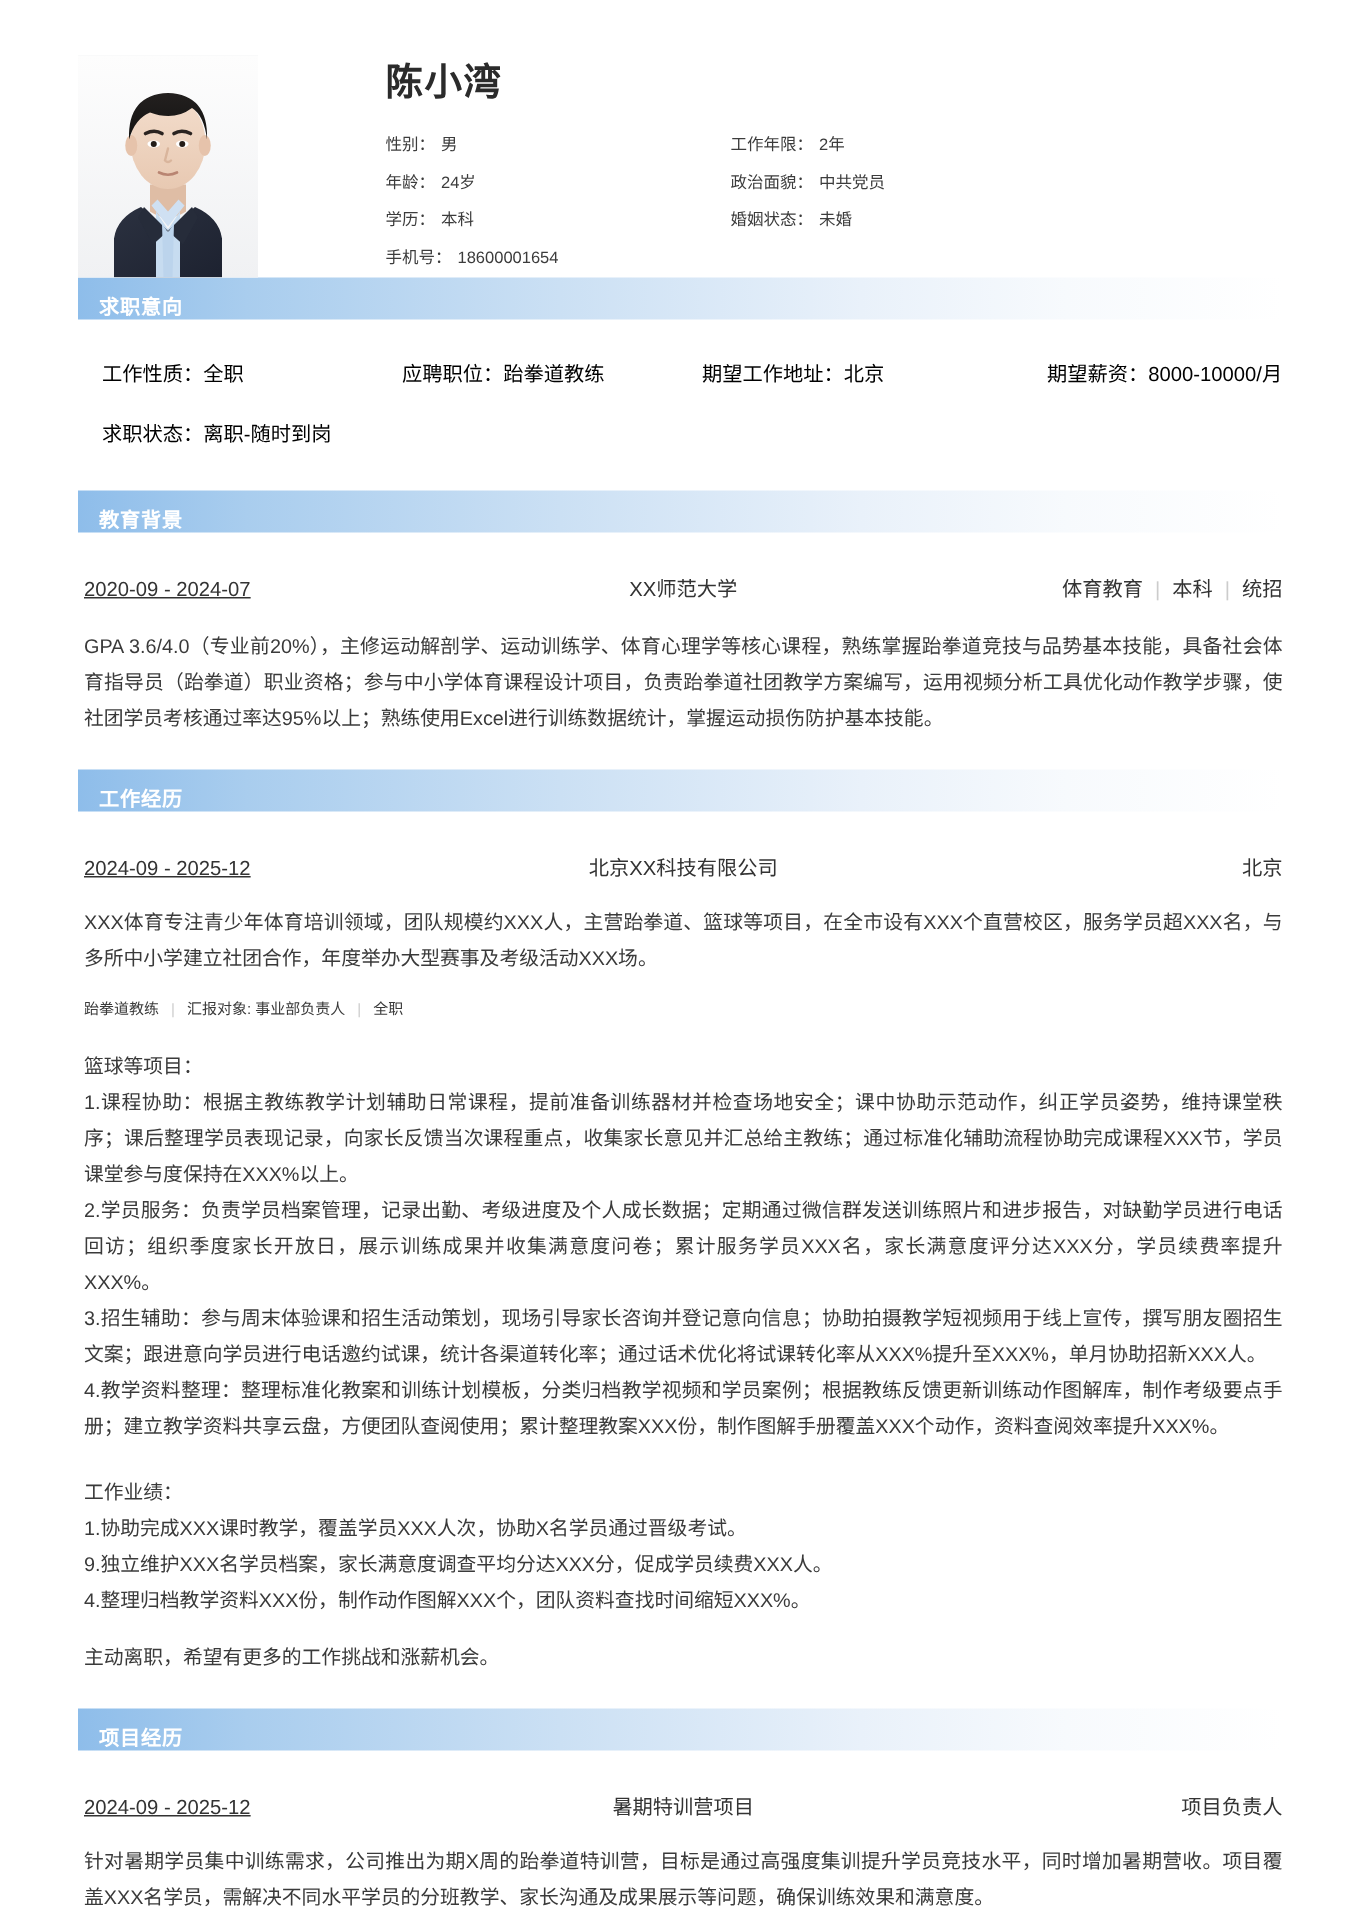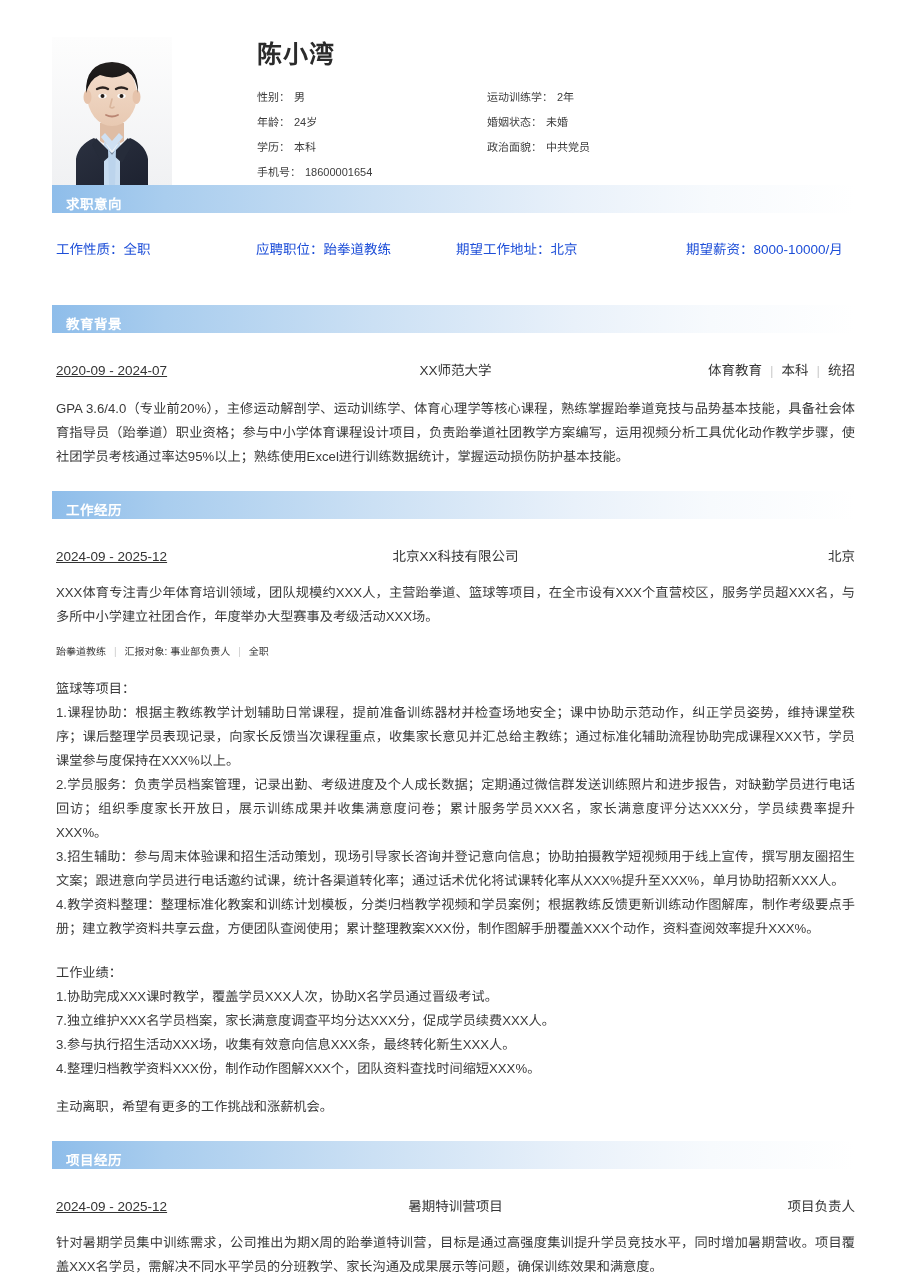--- a/index.html
+++ b/index.html
@@ -93,22 +93,23 @@
     color: #ffffff;
     letter-spacing: 0.5px;
   }
 
   
   .block { padding: 0 45px 0 56px; }
 
   .intent-row {
     display: flex;
     font-size: 13.5px;
-    color: #1d4ed8;
+    color: #000000;
     line-height: 22px;
+    margin-left: 12px;
   }
 
   .intent-cell-1 { width: 200px; }
   .intent-cell-2 { width: 200px; }
   .intent-cell-3 { width: 230px; }
   .intent-cell-4 { width: auto; }
 
   .meta-line {
     display: flex;
     align-items: baseline;
@@ -229,27 +230,27 @@
           <div class="info-row">
             <span class="info-label">学历：</span><span class="info-value">本科</span>
           </div>
           <div class="info-row">
             <span class="info-label">手机号：</span><span class="info-value">18600001654</span>
           </div>
         </div>
 
         <div class="info-col info-col-right">
           <div class="info-row">
-            <span class="info-label">运动训练学：</span><span class="info-value">2年</span>
+            <span class="info-label">工作年限：</span><span class="info-value">2年</span>
+          </div>
+          <div class="info-row">
+            <span class="info-label">政治面貌：</span><span class="info-value">中共党员</span>
           </div>
           <div class="info-row">
             <span class="info-label">婚姻状态：</span><span class="info-value">未婚</span>
-          </div>
-          <div class="info-row">
-            <span class="info-label">政治面貌：</span><span class="info-value">中共党员</span>
           </div>
         </div>
       </div>
     </div>
   </div>
 
   <div class="section-bar">
     <span class="section-bar-title">求职意向</span>
   </div>
 
@@ -266,20 +267,25 @@
       <div class="intent-cell-3">
         <span>期望工作地址：</span><span>北京</span>
       </div>
       <div class="intent-cell-4">
         <span>期望薪资：</span><span>8000-10000/月</span>
       </div>
     </div>
 
     <div class="spacer-18"></div>
 
+    <div class="intent-row">
+      <div class="intent-cell-1">
+        <span>求职状态：</span><span>离职-随时到岗</span>
+      </div>
+    </div>
   </div>
 
   <div class="spacer-26"></div>
 
   <div class="section-bar">
     <span class="section-bar-title">教育背景</span>
   </div>
 
   <div class="spacer-26"></div>
 
@@ -327,22 +333,21 @@
     <div class="paragraph">篮球等项目：</div>
     <div class="paragraph">1.课程协助：根据主教练教学计划辅助日常课程，提前准备训练器材并检查场地安全；课中协助示范动作，纠正学员姿势，维持课堂秩序；课后整理学员表现记录，向家长反馈当次课程重点，收集家长意见并汇总给主教练；通过标准化辅助流程协助完成课程XXX节，学员课堂参与度保持在XXX%以上。</div>
     <div class="paragraph">2.学员服务：负责学员档案管理，记录出勤、考级进度及个人成长数据；定期通过微信群发送训练照片和进步报告，对缺勤学员进行电话回访；组织季度家长开放日，展示训练成果并收集满意度问卷；累计服务学员XXX名，家长满意度评分达XXX分，学员续费率提升XXX%。</div>
     <div class="paragraph">3.招生辅助：参与周末体验课和招生活动策划，现场引导家长咨询并登记意向信息；协助拍摄教学短视频用于线上宣传，撰写朋友圈招生文案；跟进意向学员进行电话邀约试课，统计各渠道转化率；通过话术优化将试课转化率从XXX%提升至XXX%，单月协助招新XXX人。</div>
     <div class="paragraph">4.教学资料整理：整理标准化教案和训练计划模板，分类归档教学视频和学员案例；根据教练反馈更新训练动作图解库，制作考级要点手册；建立教学资料共享云盘，方便团队查阅使用；累计整理教案XXX份，制作图解手册覆盖XXX个动作，资料查阅效率提升XXX%。</div>
 
     <div class="spacer-20"></div>
 
     <div class="paragraph">工作业绩：</div>
     <div class="paragraph">1.协助完成XXX课时教学，覆盖学员XXX人次，协助X名学员通过晋级考试。</div>
-    <div class="paragraph">7.独立维护XXX名学员档案，家长满意度调查平均分达XXX分，促成学员续费XXX人。</div>
-    <div class="paragraph">3.参与执行招生活动XXX场，收集有效意向信息XXX条，最终转化新生XXX人。</div>
+    <div class="paragraph">9.独立维护XXX名学员档案，家长满意度调查平均分达XXX分，促成学员续费XXX人。</div>
     <div class="paragraph">4.整理归档教学资料XXX份，制作动作图解XXX个，团队资料查找时间缩短XXX%。</div>
 
     <div class="spacer-14"></div>
 
     <div class="paragraph">主动离职，希望有更多的工作挑战和涨薪机会。</div>
   </div>
 
   <div class="spacer-22"></div>
 
   <div class="section-bar">

